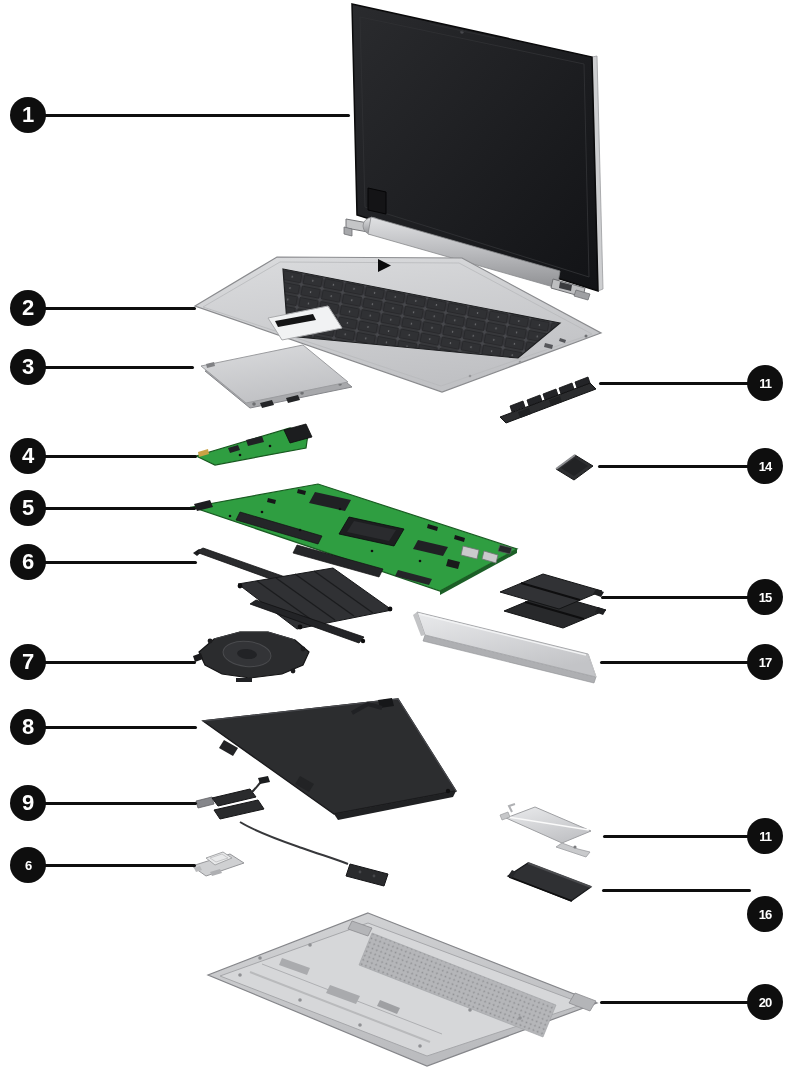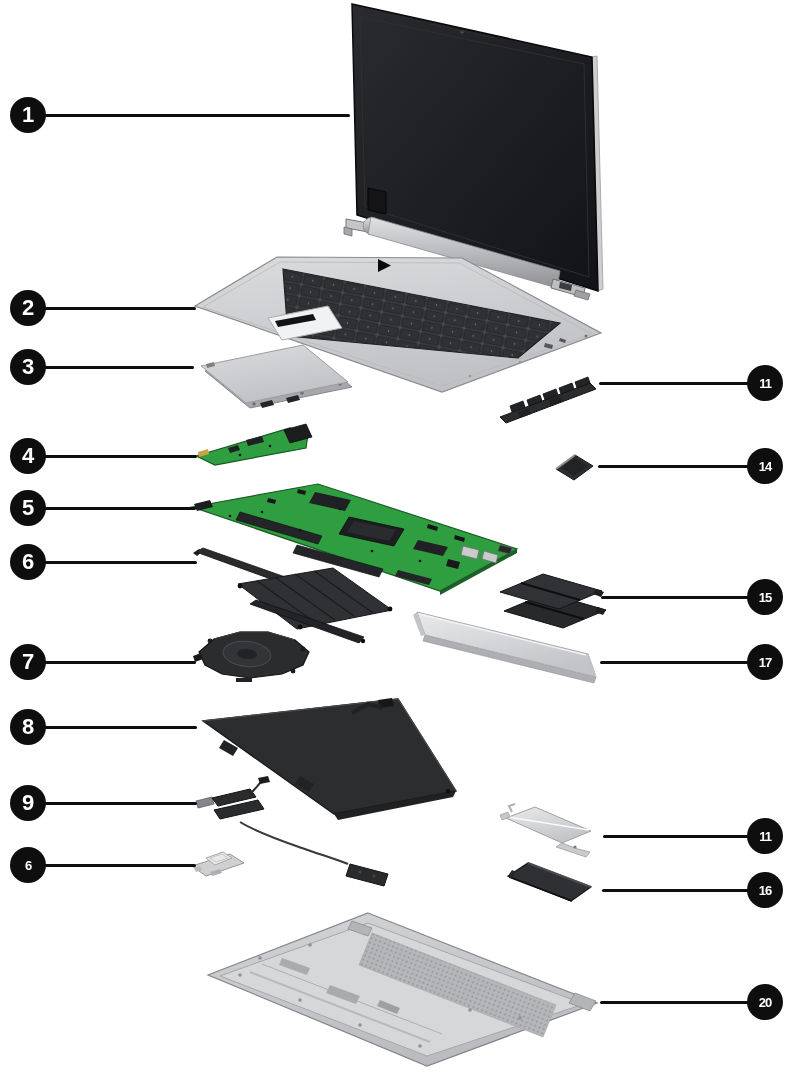--- a/index.html
+++ b/index.html
@@ -329,20 +329,20 @@
     </div>
   <div class="badge two" style="left:747px;top:579px">
       <span>15</span>
     </div>
   <div class="badge two" style="left:747px;top:644px">
       <span>17</span>
     </div>
   <div class="badge two" style="left:747px;top:818px">
       <span>11</span>
     </div>
-  <div class="badge two" style="left:747px;top:872px">
+  <div class="badge two" style="left:747px;top:896px">
       <span>16</span>
     </div>
   <div class="badge two" style="left:747px;top:984px">
       <span>20</span>
     </div>
 
 </div>
 
 </body></html>

